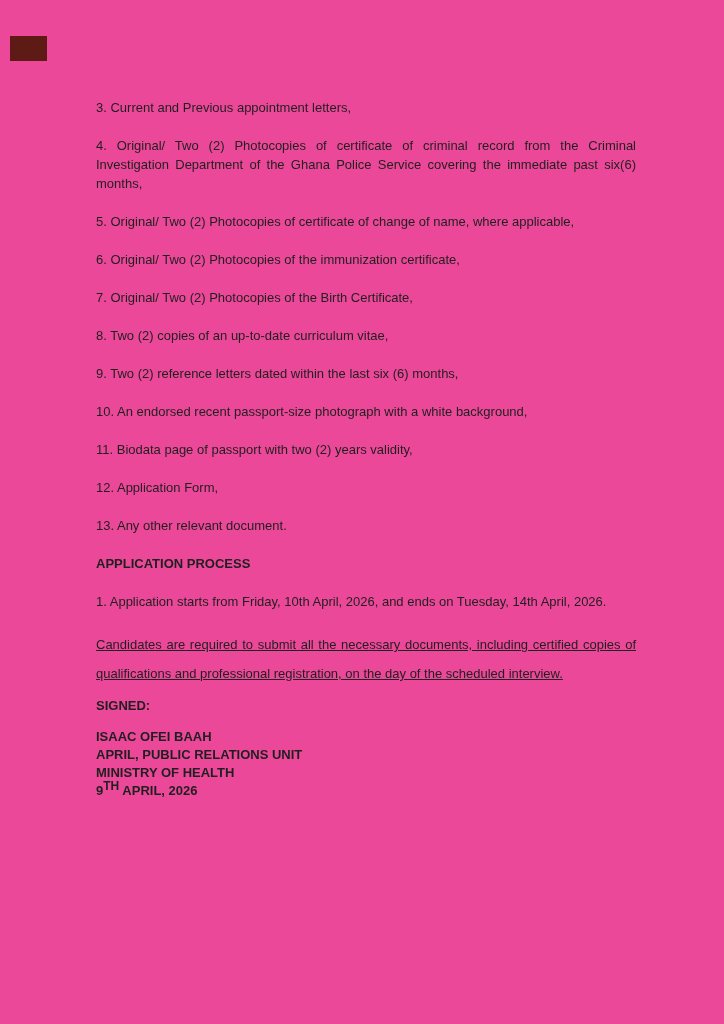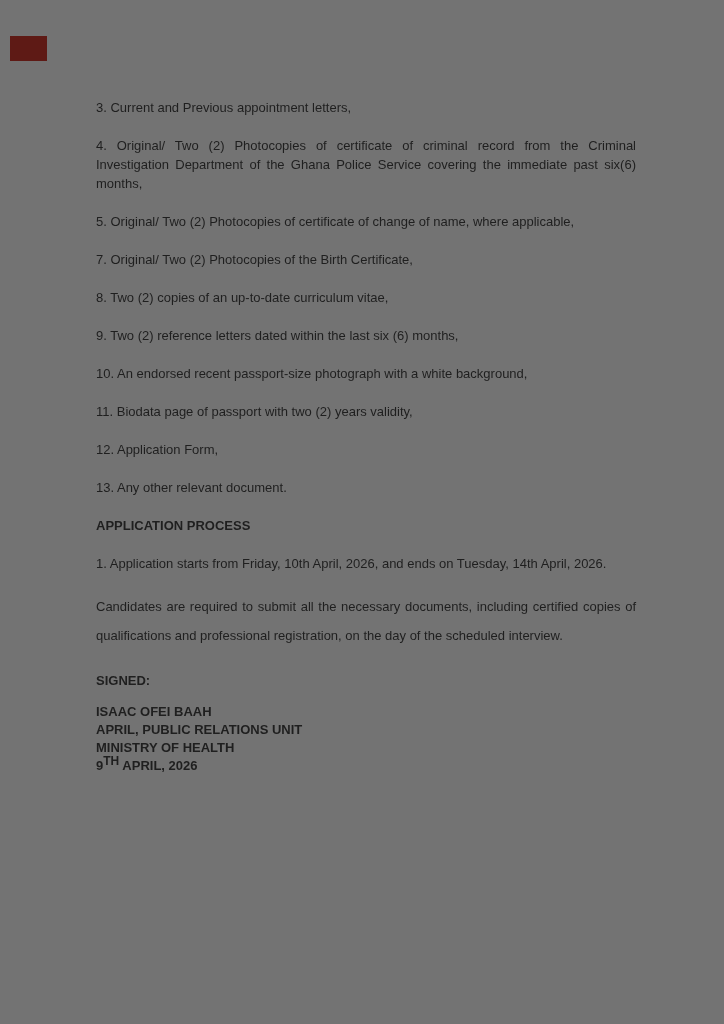--- a/index.html
+++ b/index.html
@@ -4,21 +4,21 @@
 <style>
   html, body {
     margin: 0;
     padding: 0;
     background: #ffffff;
   }
   .page {
     position: relative;
     width: 724px;
     height: 1024px;
-    background: #737373;
+    background: #ec4899;
     font-family: "Liberation Sans", "DejaVu Sans", sans-serif;
     color: #1f1f1f;
     overflow: hidden;
   }
   .corner-mark {
     position: absolute;
     left: 10px;
     top: 36px;
     width: 37px;
     height: 25px;
@@ -35,21 +35,22 @@
     margin: 0 0 19px 0;
   }
   p.justify {
     text-align: justify;
   }
   p.heading {
     font-weight: bold;
   }
   p.note-wide {
     line-height: 29px;
-    margin-bottom: 21px;
+    margin-bottom: 8px;
+    text-decoration: underline;
   }
   p.note {
     margin-bottom: 13px;
   }
   p.signed-label {
     font-weight: bold;
     margin-bottom: 13px;
   }
   .sig-block {
     font-weight: bold;
@@ -69,20 +70,21 @@
 
 <div class="page">
 
   <div class="corner-mark" style="background: rgb(94, 26, 21);"></div>
 
   <div class="content">
 
     <p>3. Current and Previous appointment letters,</p>
     <p class="justify">4. Original/ Two (2) Photocopies of certificate of criminal record from the Criminal Investigation Department of the Ghana Police Service covering the immediate past six(6) months,</p>
     <p>5. Original/ Two (2) Photocopies of certificate of change of name, where applicable,</p>
+    <p>6. Original/ Two (2) Photocopies of the immunization certificate,</p>
     <p>7. Original/ Two (2) Photocopies of the Birth Certificate,</p>
     <p>8. Two (2) copies of an up-to-date curriculum vitae,</p>
     <p>9. Two (2) reference letters dated within the last six (6) months,</p>
     <p>10. An endorsed recent passport-size photograph with a white background,</p>
     <p>11. Biodata page of passport with two (2) years validity,</p>
     <p>12. Application Form,</p>
     <p>13. Any other relevant document.</p>
 
     <p class="heading">APPLICATION PROCESS</p>
 

